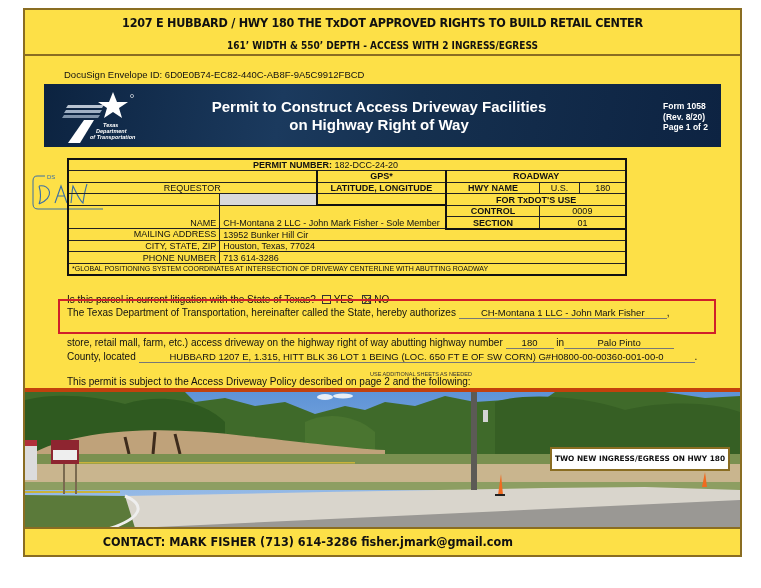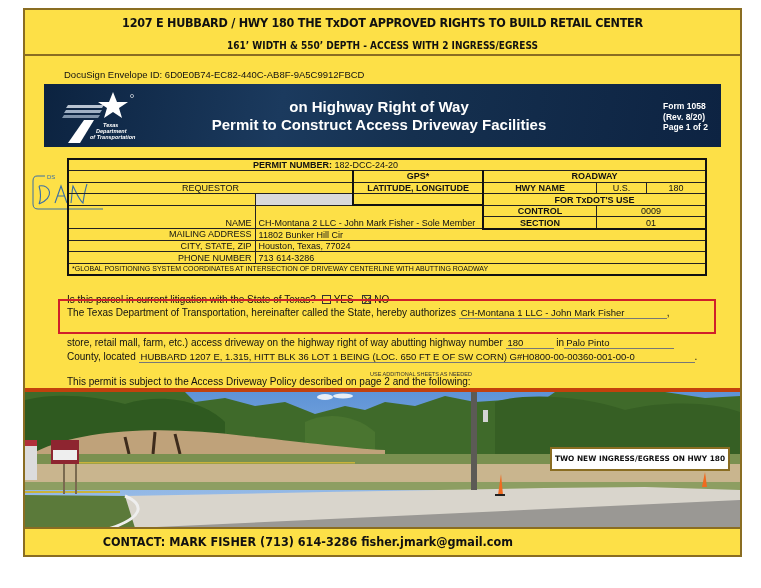--- a/index.html
+++ b/index.html
@@ -14,37 +14,37 @@
   .docu-id { position: absolute; left: 19px; top: 59px; font-size: 9.5px; color: #111; padding-left: 20px; }
 
   .banner { position: absolute; left: 19px; top: 74px; width: 677px; height: 63px;
     background: linear-gradient(100deg, #0c2340 0%, #1b3a5e 35%, #15304f 55%, #0d2342 100%); color: #fff; }
   .logo { position: absolute; left: 14px; top: 5px; width: 90px; height: 55px; }
   .banner-title { position: absolute; left: 140px; width: 390px; top: 14px; text-align: center; font-weight: bold; font-size: 15px; line-height: 18px; }
   .form-id { position: absolute; right: 13px; top: 17px; text-align: left; font-weight: bold; font-size: 8.5px; line-height: 10.5px; }
 
   .ds-sig { position: absolute; left: 6px; top: 162px; width: 80px; height: 40px; }
 
-  table.permit { position: absolute; left: 42px; top: 148px; width: 640px; border-collapse: collapse; font-size: 9px; }
+  table.permit { position: absolute; left: 42px; top: 148px; width: 560px; border-collapse: collapse; font-size: 9px; }
   table.permit td { border: 1px solid #222; height: 11.6px; padding: 0 3px; line-height: 10px; white-space: nowrap; }
   .c { text-align: center; } .r { text-align: right; } .b { font-weight: bold; }
   .thick-l { border-left: 2px solid #111 !important; }
   .thick-r { border-right: 2px solid #111 !important; }
   .thick-t { border-top: 2px solid #111 !important; }
   .thick-b { border-bottom: 2px solid #111 !important; }
   .shade { background: #d9d9d9; }
   .note { font-size: 7px; }
 
   .litig { position: absolute; left: 42px; top: 284px; font-size: 10px; }
   .cbox { display: inline-block; width: 9px; height: 9px; border: 1px solid #333; vertical-align: -1px; margin: 0 3px; position: relative; }
   .cbox.x::before, .cbox.x::after { content: ""; position: absolute; left: 3.5px; top: -1px; width: 1px; height: 10px; background: #333; }
   .cbox.x::before { transform: rotate(45deg); } .cbox.x::after { transform: rotate(-45deg); }
 
   .redbox { position: absolute; left: 33px; top: 289px; width: 658px; height: 35px; border: 2px solid #d0202a; }
-  .para { position: absolute; left: 42px; font-size: 10px; white-space: nowrap; }
+  .para { position: absolute; left: 42px; font-size: 10px; white-space: nowrap; text-align: center; }
   .fill { display: inline-block; border-bottom: 1px solid #777; font-family: "Liberation Sans Narrow", "Liberation Sans", sans-serif; font-size: 9.5px; padding: 0 2px; }
   .use-add { position: absolute; left: 345px; top: 361px; font-size: 5.5px; color: #333; }
 
   .photo { position: absolute; left: 0; top: 378px; width: 715px; height: 141px; border-top: 4px solid #c2410c; border-bottom: 2px solid #8a6d22; overflow: hidden; }
   .callout { position: absolute; left: 525px; top: 55px; width: 180px; height: 24px; background: #fff; border: 2px solid #8a6d22; font-family: "DejaVu Sans", sans-serif; font-weight: bold; font-size: 7.4px; text-align: center; line-height: 20px; }
 
   .footer { position: absolute; left: 0; top: 519px; width: 565px; height: 26px; text-align: center; font-family: "DejaVu Sans", sans-serif; font-weight: bold; font-size: 12.5px; line-height: 26px; }
   .footer span { display: inline-block; transform: scaleX(0.9); }
 </style>
 </head>
@@ -65,22 +65,22 @@
       <polygon points="8,21 44,21 42,24 6,24" fill="#9fb0c4"></polygon>
       <polygon points="6,26 42,26 40,29 4,29" fill="#7f93aa"></polygon>
       <polygon points="55,3 59,13 70,13 61,19 64,29 55,23 46,29 49,19 40,13 51,13" fill="#fff"></polygon>
       <polygon points="26,31 36,31 22,54 10,54" fill="#fff"></polygon>
       <circle cx="74" cy="7" r="1.6" fill="none" stroke="#fff" stroke-width="0.6"></circle>
       <text x="45" y="38" font-size="5.5" fill="#fff" font-style="italic" font-weight="bold" font-family="Liberation Sans, sans-serif">Texas</text>
       <text x="38" y="44" font-size="5.5" fill="#fff" font-style="italic" font-weight="bold" font-family="Liberation Sans, sans-serif">Department</text>
       <text x="32" y="50" font-size="5.5" fill="#fff" font-style="italic" font-weight="bold" font-family="Liberation Sans, sans-serif">of Transportation</text>
     </svg>
     <div class="banner-title">
+      <div>Permit to Construct Access Driveway Facilities</div>
       <div>on Highway Right of Way</div>
-      <div>Permit to Construct Access Driveway Facilities</div>
     </div>
     <div class="form-id">
       <div>Form 1058</div>
       <div>(Rev. 8/20)</div>
       <div>Page 1 of 2</div>
     </div>
   </div>
 
   <svg class="ds-sig" viewBox="0 0 80 40">
     <path d="M14,4 L6,4 Q2,4 2,9 L2,32 Q2,37 7,37 L72,37" fill="none" stroke="#3a6ea5" stroke-width="1"></path>
@@ -129,21 +129,21 @@
       <td colspan="2" class="c thick-r">0009</td>
     </tr>
     <tr>
       <td class="r thick-l" style="border-top:none">NAME</td>
       <td colspan="2" style="border-top:none">CH-Montana 2 LLC - John Mark Fisher - Sole Member</td>
       <td class="c b thick-l thick-b">SECTION</td>
       <td colspan="2" class="c thick-r thick-b">01</td>
     </tr>
     <tr>
       <td class="r thick-l">MAILING ADDRESS</td>
-      <td colspan="5" class="thick-r">11802 Bunker Hill Cir</td>
+      <td colspan="5" class="thick-r">13952 Bunker Hill Cir</td>
     </tr>
     <tr>
       <td class="r thick-l">CITY, STATE, ZIP</td>
       <td colspan="5" class="thick-r">Houston, Texas, 77024</td>
     </tr>
     <tr>
       <td class="r thick-l">PHONE NUMBER</td>
       <td colspan="5" class="thick-r">713 614-3286</td>
     </tr>
     <tr>

